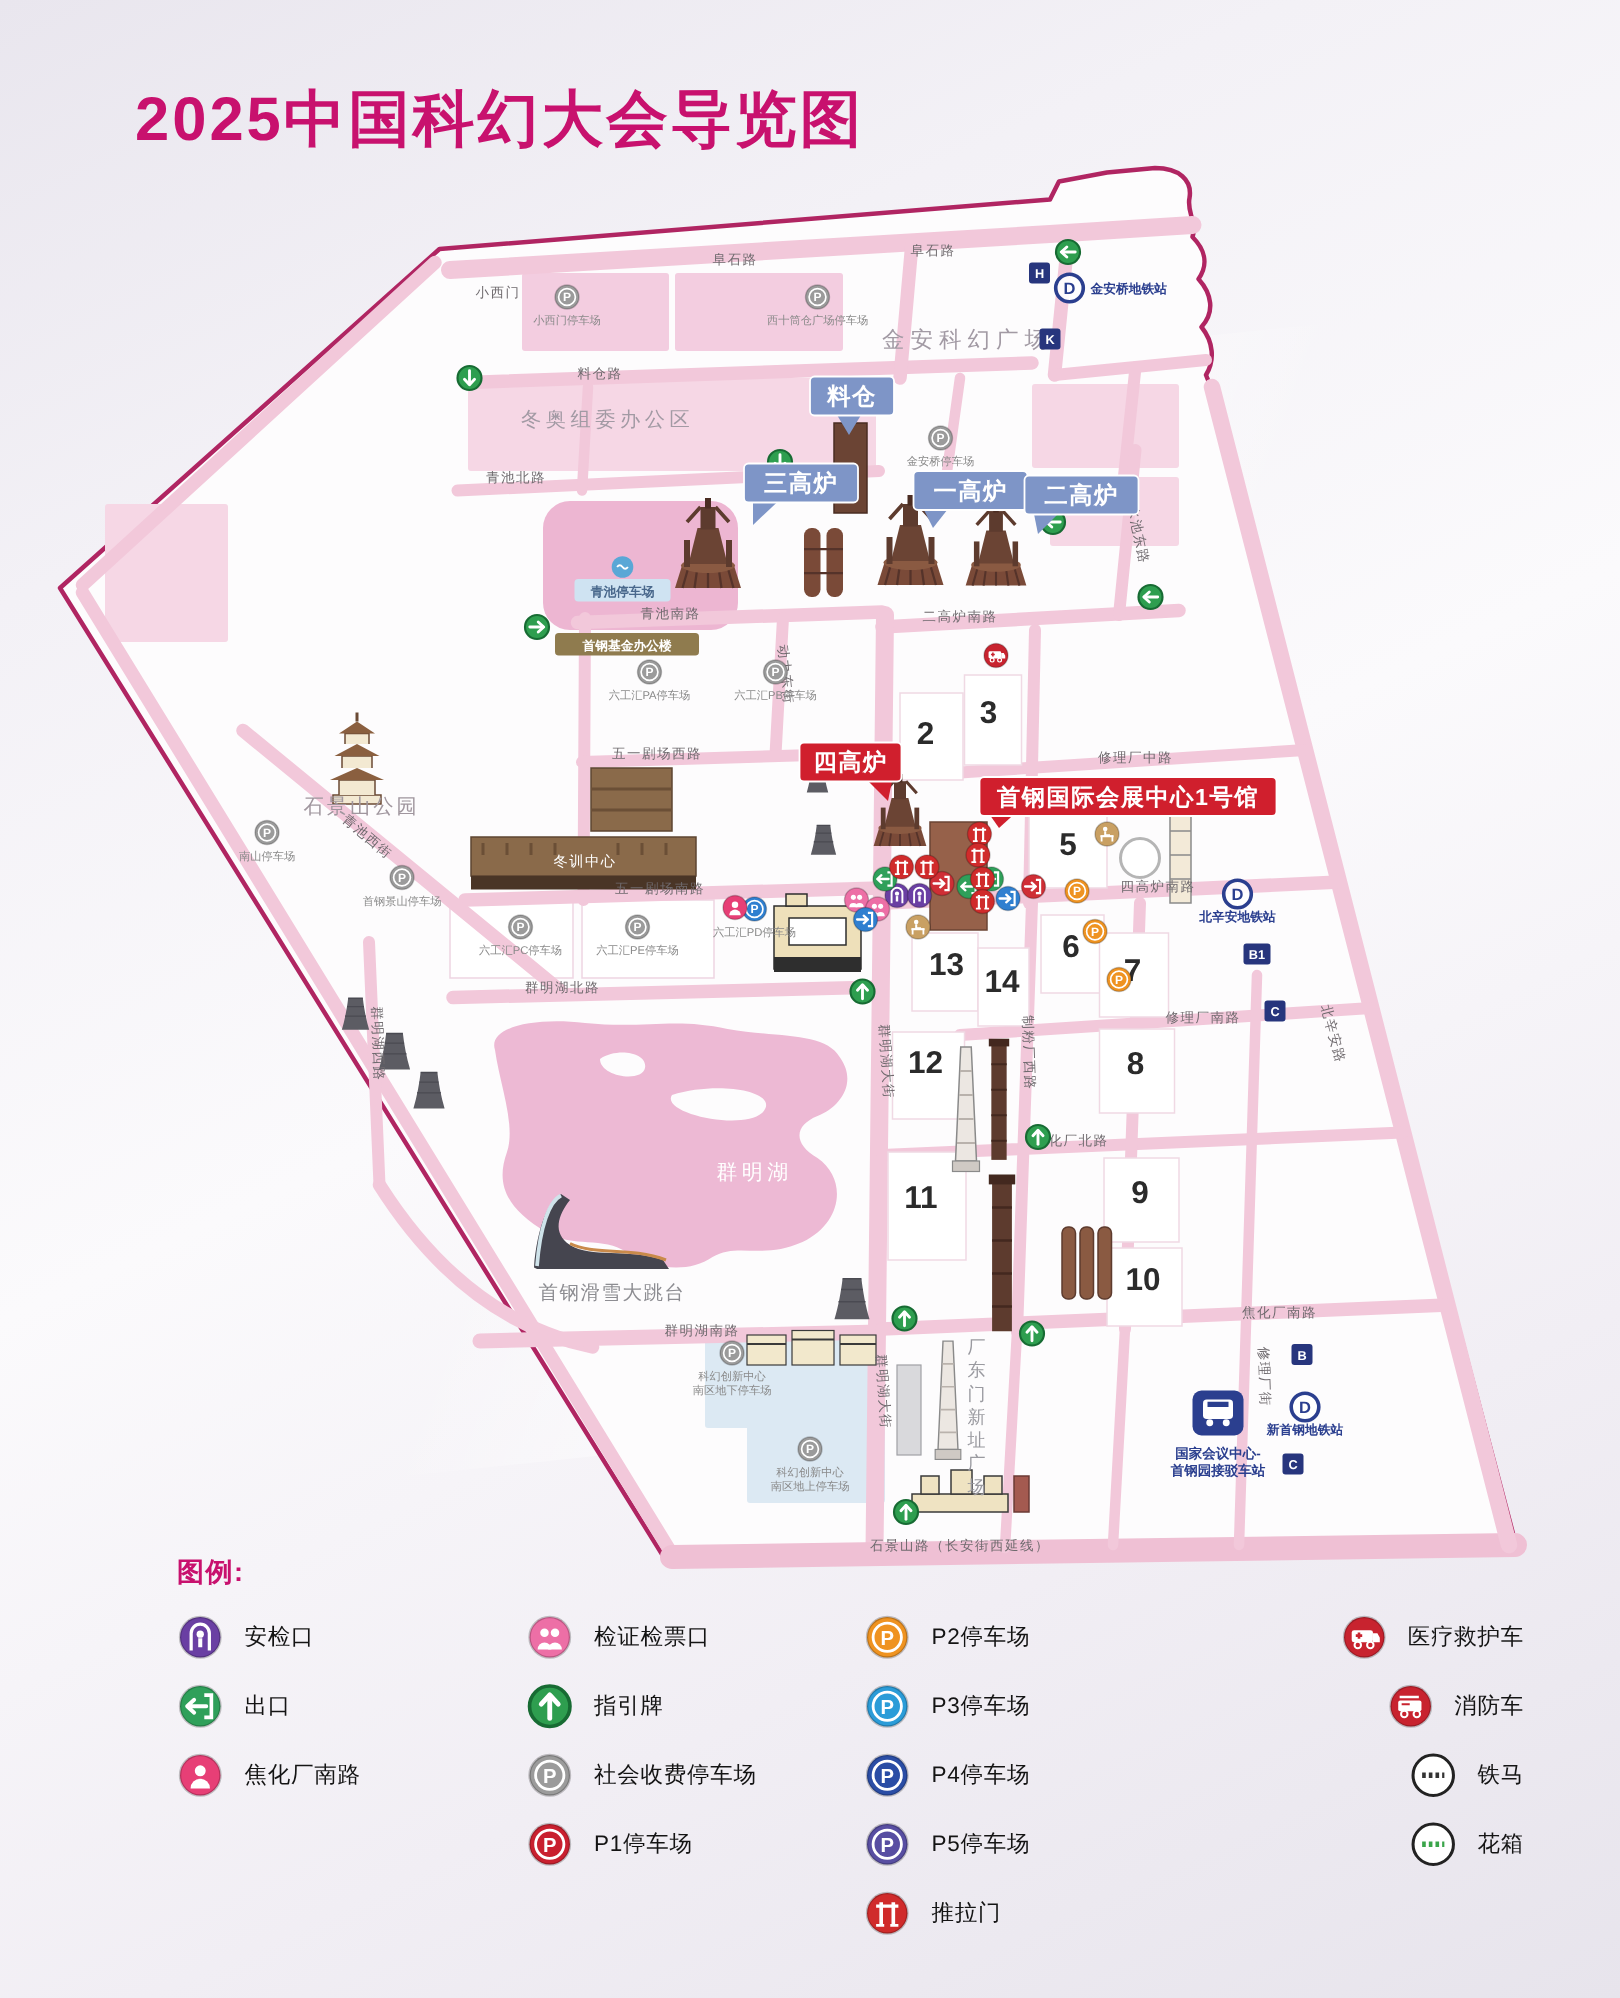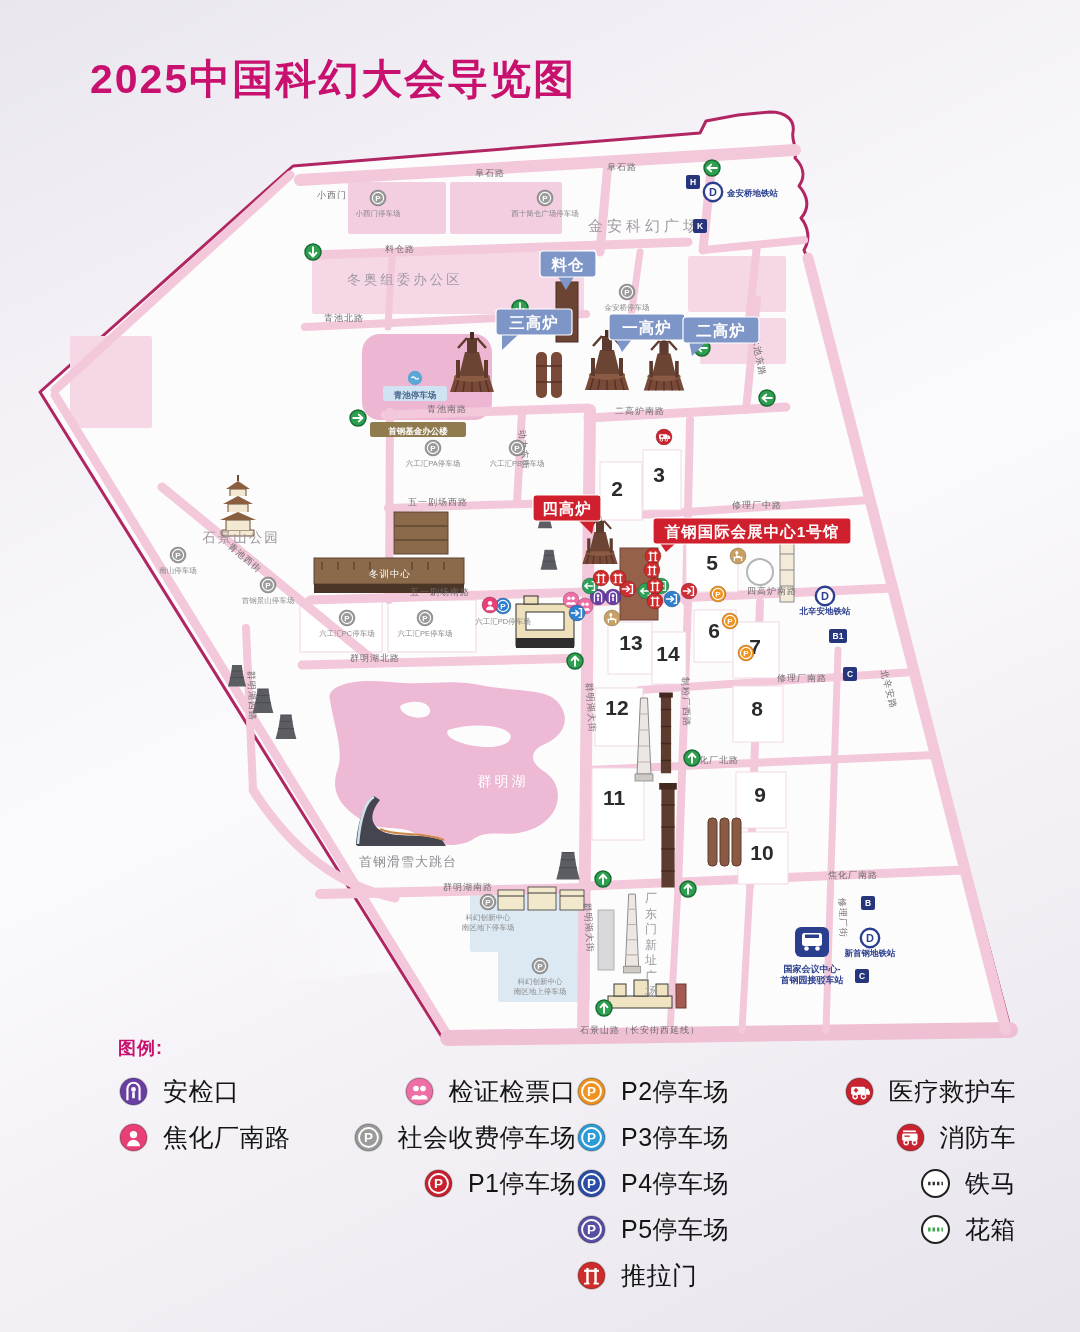--- a/index.html
+++ b/index.html
@@ -10,24 +10,24 @@
     background:linear-gradient(115deg,transparent 40%,rgba(255,255,255,.55) 50%,transparent 60%);
     transform:rotate(-6deg);}
   .title{position:absolute;left:90px;top:52px;font-size:41px;font-weight:800;color:#c8116e;
     letter-spacing:2px;}
   #map{position:absolute;left:0;top:0;}
   #map text{font-family:"Liberation Sans",sans-serif;}
   .legend{position:absolute;left:118px;top:1036px;width:900px;}
   .legend-heading{font-size:18px;font-weight:800;color:#c8116e;margin-bottom:16px;letter-spacing:1px;}
   .legend-grid{display:flex;}
   .legend-col{display:flex;flex-direction:column;}
-  .legend-col.c0{width:233px;} .legend-col.c1{width:225px;align-items:flex-end;} .legend-col.c2{width:255px;} .legend-col.c3{width:185px;align-items:flex-end;}
+  .legend-col.c0{width:233px;} .legend-col.c1{width:225px;} .legend-col.c2{width:255px;} .legend-col.c3{width:185px;align-items:flex-end;}
   .legend-item{display:flex;align-items:center;height:31px;margin-bottom:15px;}
   .lg-icon{width:31px;height:31px;margin-right:14px;flex:0 0 31px;}
-  .lg-label{font-size:25px;color:#141414;font-weight:500;letter-spacing:.5px;white-space:nowrap;}
+  .lg-label{font-size:15px;color:#141414;font-weight:500;letter-spacing:.5px;white-space:nowrap;}
 </style>
 </head>
 <body>
 
 <div class="canvas">
   <div class="streak"></div>
   <div class="title">2025中国科幻大会导览图</div>
 
   <svg id="map" width="1080" height="1332" viewBox="0 0 1080 1332">
     <defs>
@@ -673,37 +673,55 @@
             <svg viewBox="-11.5 -11.5 23 23" class="lg-icon">
               <circle r="10" fill="#6a3fa3" stroke="rgba(0,0,0,.22)" stroke-width="1.2"></circle>
               <path d="M-4.5,6.5 v-8.5 a4.5,4.5 0 0 1 9,0 v8.5" stroke="#fff" stroke-width="1.6" fill="none"></path>
               <circle cy="-1.5" r="1.8" fill="#fff"></circle>
               <path d="M0,0.5 V5" stroke="#fff" stroke-width="2"></path>
             </svg>
             <span class="lg-label">安检口</span>
           </div>
           <div class="legend-item">
             <svg viewBox="-11.5 -11.5 23 23" class="lg-icon">
+              <circle r="10" fill="#2fa05a" stroke="rgba(0,0,0,.22)" stroke-width="1.2"></circle>
+              <path d="M2,-5.5 h3.5 v11 h-3.5" stroke="#fff" stroke-width="1.8" fill="none"></path>
+              <path d="M3,0 h-8.5 M-3,-3.2 L-6.5,0 L-3,3.2" stroke="#fff" stroke-width="1.9" fill="none" stroke-linecap="round" stroke-linejoin="round"></path>
+            </svg>
+            <span class="lg-label">出口</span>
+          </div>
+          <div class="legend-item">
+            <svg viewBox="-11.5 -11.5 23 23" class="lg-icon">
               <circle r="10" fill="#e73f76" stroke="rgba(0,0,0,.22)" stroke-width="1.2"></circle>
               <circle cy="-2.2" r="2.7" fill="#fff"></circle>
               <path d="M-4.8,6.5 a4.8,4.8 0 0 1 9.6,0 z" fill="#fff"></path>
             </svg>
             <span class="lg-label">焦化厂南路</span>
           </div>
         </div>
         <div class="legend-col c1">
           <div class="legend-item">
             <svg viewBox="-11.5 -11.5 23 23" class="lg-icon">
               <circle r="10" fill="#ed6fa6" stroke="rgba(0,0,0,.22)" stroke-width="1.2"></circle>
               <circle cx="-2.6" cy="-2.2" r="2.1" fill="#fff"></circle>
               <circle cx="2.6" cy="-2.2" r="2.1" fill="#fff"></circle>
               <path d="M-6,6 a3.4,3.4 0 0 1 6.8,0 z" fill="#fff"></path>
               <path d="M-0.8,6 a3.4,3.4 0 0 1 6.8,0 z" fill="#fff"></path>
             </svg>
             <span class="lg-label">检证检票口</span>
+          </div>
+          <div class="legend-item">
+            <svg viewBox="-11.5 -11.5 23 23" class="lg-icon">
+              <circle r="10" fill="#2e9e4f" stroke="#176b33" stroke-width="1.8"></circle>
+              <g transform="rotate(0)">
+                <path d="M0,6 L0,-5" stroke="#fff" stroke-width="2.4" stroke-linecap="round"></path>
+                <path d="M-4.2,-1 L0,-5.6 L4.2,-1" stroke="#fff" stroke-width="2.4" fill="none" stroke-linecap="round" stroke-linejoin="round"></path>
+              </g>
+            </svg>
+            <span class="lg-label">指引牌</span>
           </div>
           <div class="legend-item">
             <svg viewBox="-11.5 -11.5 23 23" class="lg-icon">
               <circle r="10" fill="#9b9b9b" stroke="rgba(0,0,0,.22)" stroke-width="1.2"></circle>
               <circle r="7" fill="none" stroke="#fff" stroke-width="1.4"></circle>
               <text y="3.6" text-anchor="middle" font-size="10" font-weight="bold" fill="#fff">P</text>
             </svg>
             <span class="lg-label">社会收费停车场</span>
           </div>
           <div class="legend-item">

